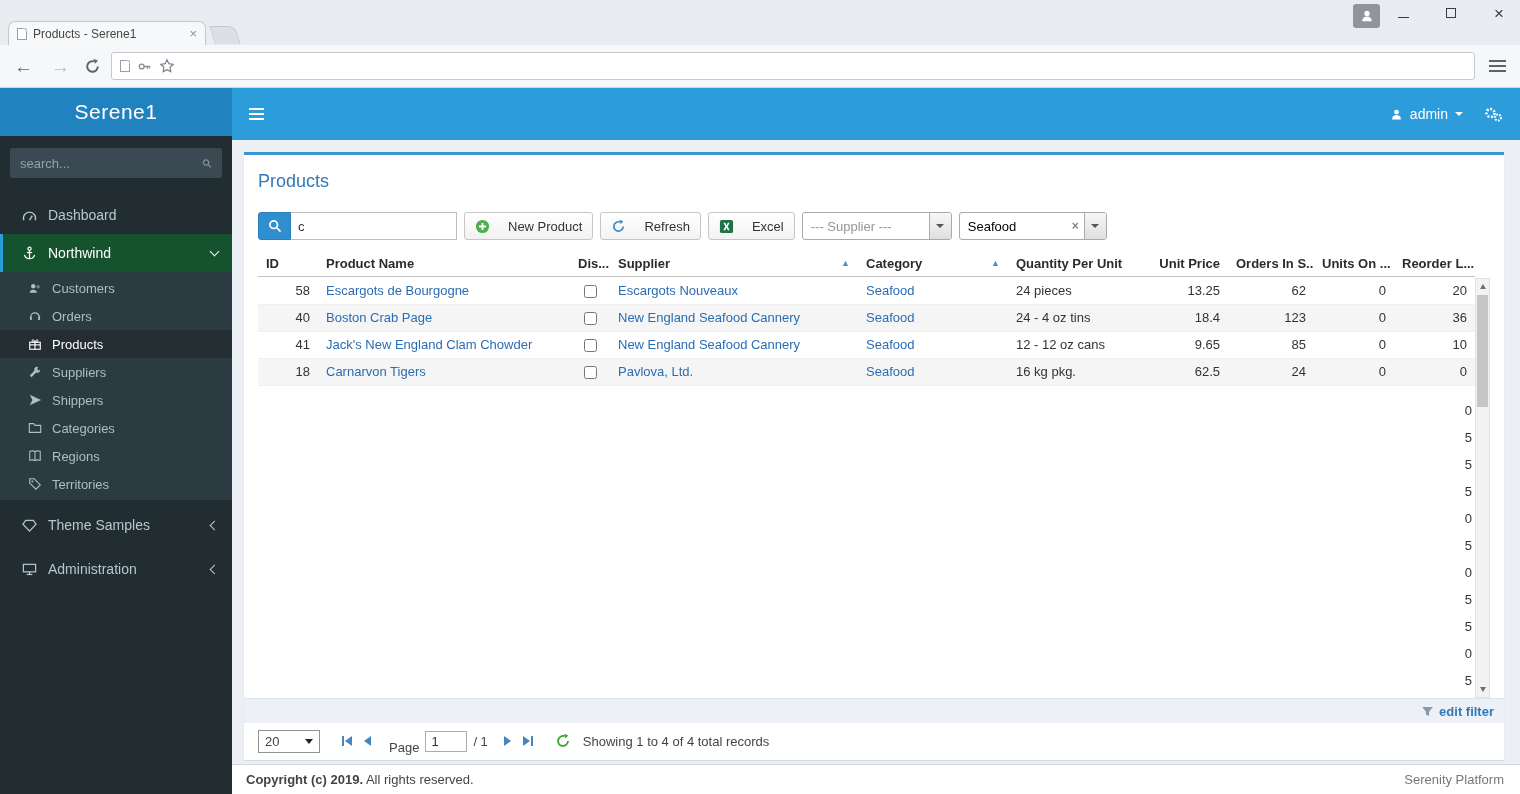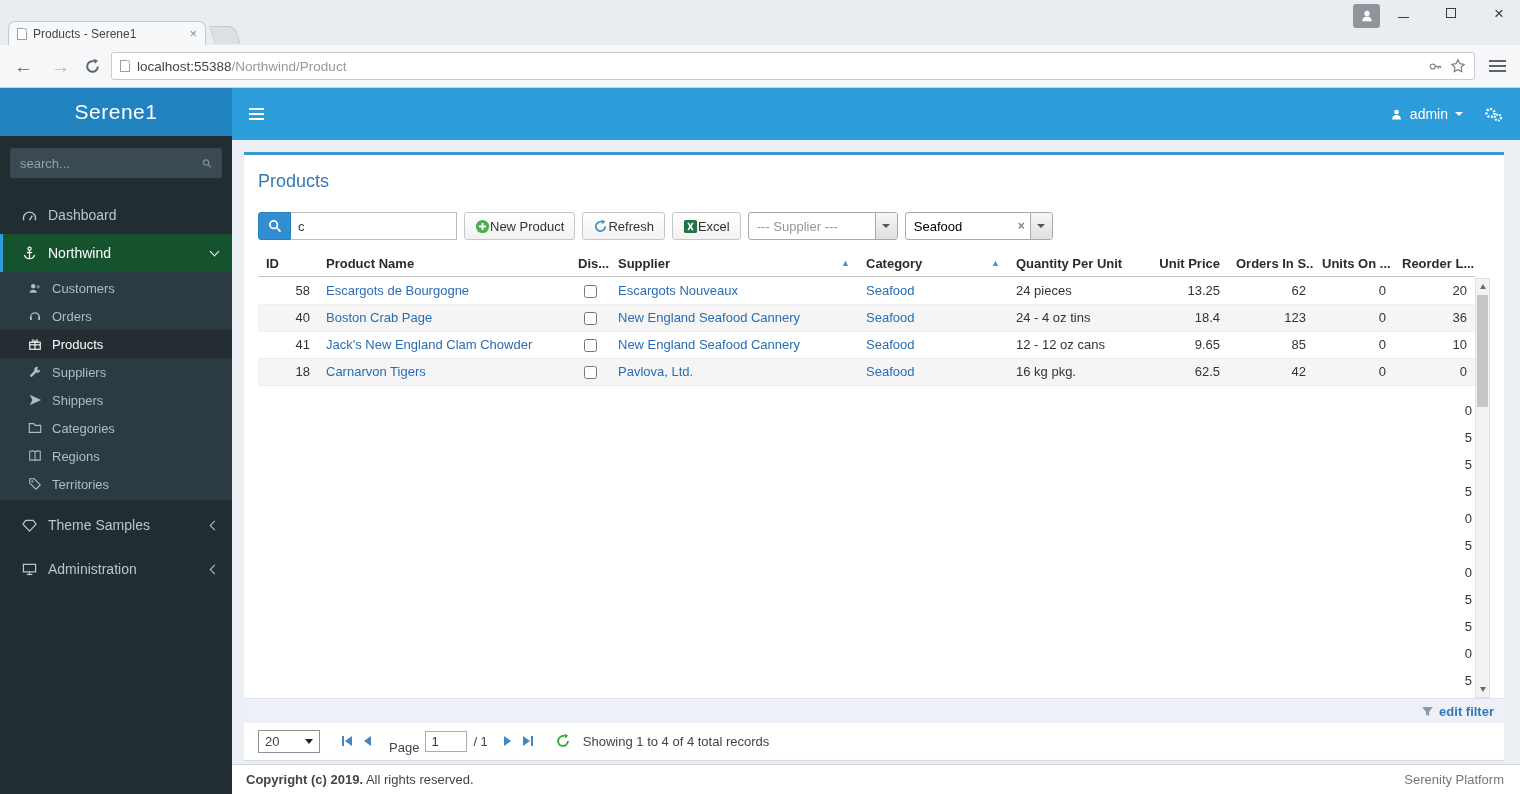--- a/index.html
+++ b/index.html
@@ -59,21 +59,21 @@
 
   .content{flex:1;padding:12px 16px 0 12px;min-height:0}
   .panel{position:relative;background:#fff;height:608px;border-top:3px solid #3996d3;box-shadow:0 1px 1px rgba(0,0,0,.08)}
   .panel-title{position:absolute;top:16px;left:14px;font-size:18px;color:#3379b7}
 
   
   .toolbar-row{position:absolute;top:56px;left:14px;right:14px;height:30px;display:flex;align-items:center;gap:7px}
   .search-group{display:flex;height:28px}
   .search-btn{width:33px;background:#2f8fd0;border:1px solid #2a80ba;border-radius:3px 0 0 3px;display:flex;align-items:center;justify-content:center}
   .search-input{width:166px;border:1px solid #bdbdbd;border-left:none;padding:0 7px;font-size:13px;color:#333;outline:none;font-family:"Liberation Sans",sans-serif}
-  .btn{height:28px;border:1px solid #c6c6c6;border-radius:3px;background:linear-gradient(#ffffff,#f2f2f2);display:inline-flex;align-items:center;gap:0;padding:0 10px;font-size:13px;color:#333}
+  .btn{height:28px;border:1px solid #c6c6c6;border-radius:3px;background:linear-gradient(#ffffff,#f2f2f2);display:inline-flex;align-items:center;gap:18px;padding:0 10px;font-size:13px;color:#333}
   .sel{height:28px;border:1px solid #a9a9a9;border-radius:3px;background:#fff;display:flex;align-items:center;font-size:13px;overflow:hidden}
   .sel .txt{padding:0 8px;white-space:nowrap;flex:1}
   .sel .txt.ph{color:#969696}
   .sel .clr{color:#888;font-size:12px;font-weight:bold;padding:0 5px}
   .sel .arrow-seg{width:22px;height:100%;border-left:1px solid #ababab;background:linear-gradient(#f7f7f7,#dfdfdf);display:flex;align-items:center;justify-content:center;flex:none}
   .caret-dk{width:0;height:0;border-left:4px solid transparent;border-right:4px solid transparent;border-top:4px solid #555}
   .w-supplier{width:150px}.w-category{width:148px}
 
   
   .grid-header{position:absolute;top:95px;left:14px;right:29px;height:27px;display:flex;border-bottom:1px solid #c3c3c3;background:#fff}
@@ -152,21 +152,20 @@
     <span class="nav-arrow">←</span>
     <span class="nav-arrow disabled">→</span>
     <span>
       <svg width="17" height="17" viewBox="0 0 16 16">
           <path d="M13 8A5 5 0 1 1 9.5 3.2" fill="none" stroke="#5f6368" stroke-width="1.8"></path>
           <path d="M9 .8l4.2 1.7-2.9 3z" fill="#5f6368"></path>
         </svg>
     </span>
     <div class="urlbar">
       <span class="pageico"></span>
-      <span class="url-text"><span class="host">localhost:55388</span><span class="path">/Northwind/Product</span></span>
       <span>
         <svg width="15" height="15" viewBox="0 0 16 16">
             <circle cx="5" cy="8" r="2.6" fill="none" stroke="#8a8f94" stroke-width="1.4"></circle>
             <path d="M7.6 8h6.2M11.2 8v2.4M13.4 8v1.8" stroke="#8a8f94" stroke-width="1.4" fill="none"></path>
           </svg>
       </span>
       <span>
         <svg width="16" height="16" viewBox="0 0 16 16">
             <path d="M8 1.8l1.9 3.9 4.3.6-3.1 3 .7 4.3L8 11.6l-3.8 2 .7-4.3-3.1-3 4.3-.6z" fill="none" stroke="#7b8187" stroke-width="1.2"></path>
           </svg>
@@ -468,21 +467,21 @@
             <div class="grow-row alt">
               <div class="cell c-id num">18</div>
               <div class="cell c-name"><span class="link">Carnarvon Tigers</span></div>
               <div class="cell c-dis center">
                   <input type="checkbox" style="">
                 </div>
               <div class="cell c-sup"><span class="link">Pavlova, Ltd.</span></div>
               <div class="cell c-cat"><span class="link">Seafood</span></div>
               <div class="cell c-qty">16 kg pkg.</div>
               <div class="cell c-price num">62.5</div>
-              <div class="cell c-ins num">42</div>
+              <div class="cell c-ins num">24</div>
               <div class="cell c-ono num">0</div>
               <div class="cell c-reo num">0</div>
             </div>
 
             <span class="ghost" style="top:125px">0</span>
             <span class="ghost" style="top:152px">5</span>
             <span class="ghost" style="top:179px">5</span>
             <span class="ghost" style="top:206px">5</span>
             <span class="ghost" style="top:233px">0</span>
             <span class="ghost" style="top:260px">5</span>

